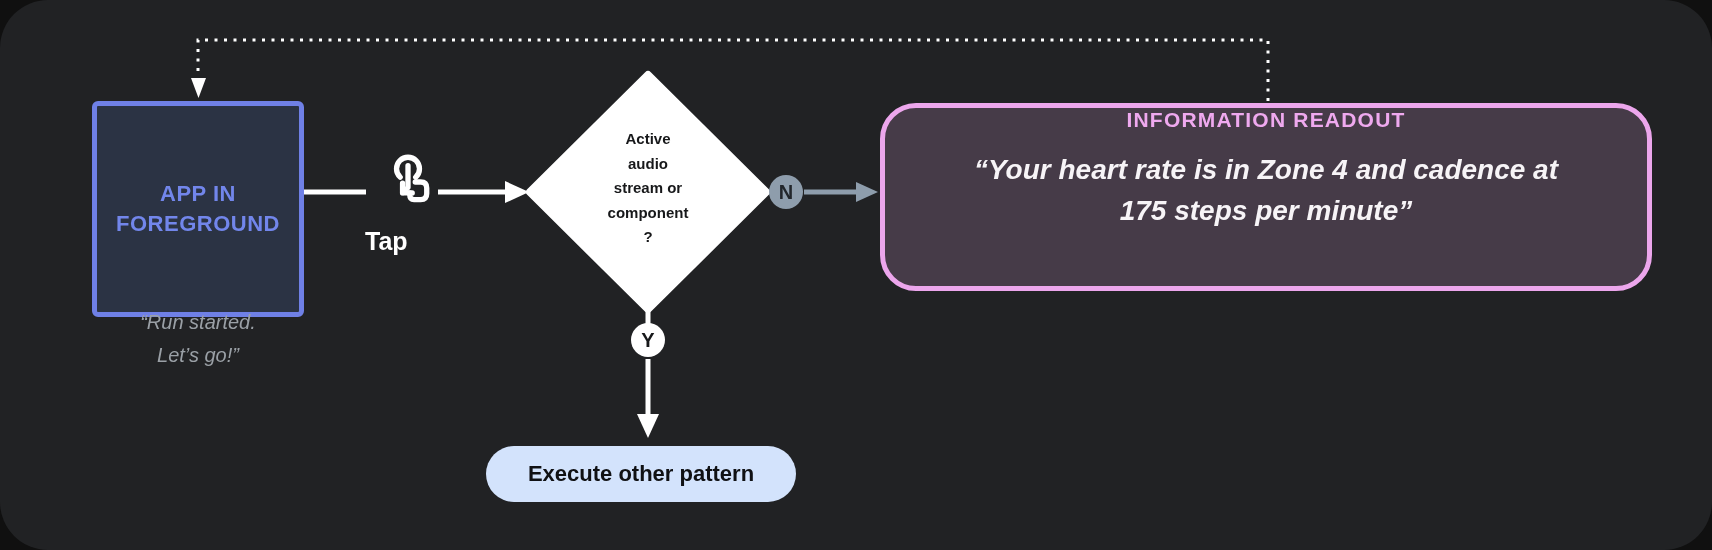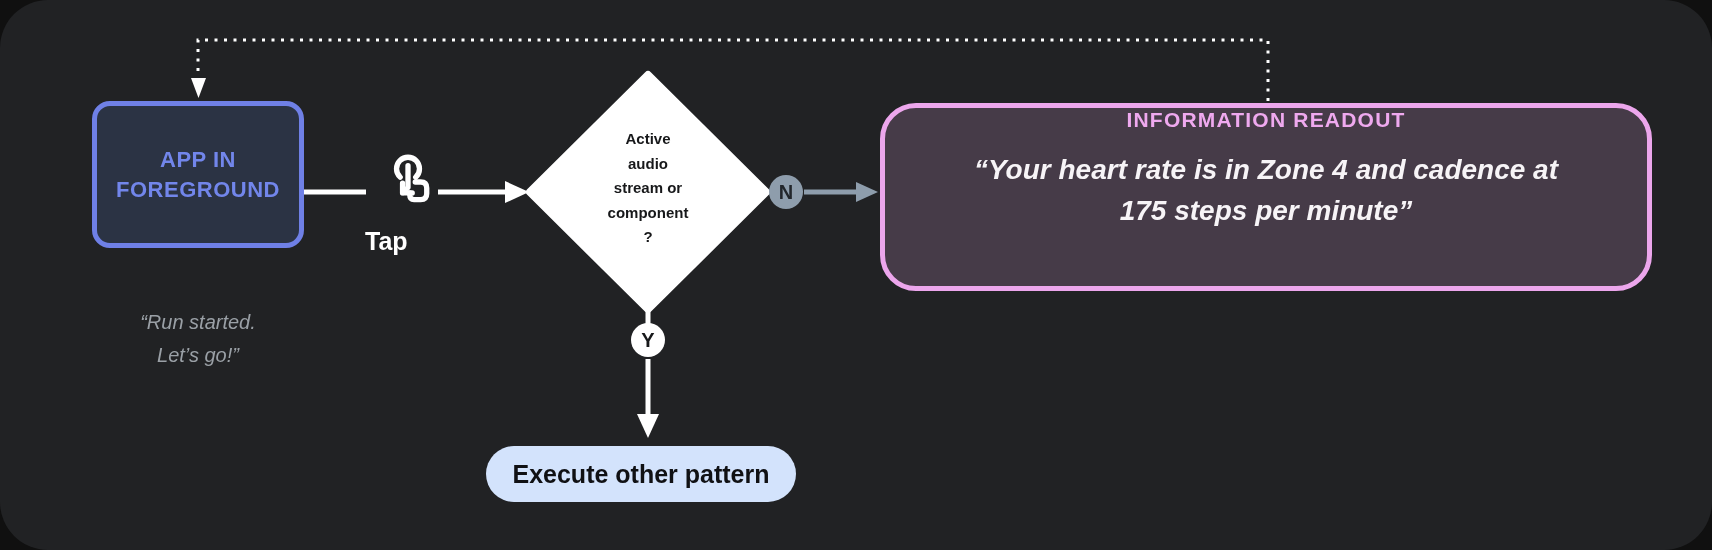--- a/index.html
+++ b/index.html
@@ -9,24 +9,24 @@
     background:#212224;
     border-radius:48px;
     overflow:hidden;
     font-family:"Liberation Sans", sans-serif;
   }
   .canvas *{box-sizing:border-box;}
   .abs{position:absolute;}
   svg.wires{position:absolute;left:0;top:0;width:1712px;height:550px;pointer-events:none;}
 
   .app-node{
-    left:92px;top:101px;width:212px;height:147px;
+    left:92px;top:101px;width:212px;height:216px;
     background:#2B3344;
     border:5px solid #6F80E6;
-    border-radius:18px;
+    border-radius:6px;
     display:flex;align-items:center;justify-content:center;
   }
   .app-node .label{
     color:#7286EB;font-weight:bold;font-size:22px;line-height:30px;
     letter-spacing:.5px;text-align:center;white-space:pre-line;
   }
   .app-quote{
     left:68px;top:306px;width:260px;
     color:#9AA0A6;font-style:italic;font-size:20px;line-height:33px;
     text-align:center;white-space:pre-line;
@@ -59,21 +59,21 @@
   }
   .readout .quote{
     margin-top:17px;
     color:#F7F4F7;font-weight:bold;font-style:italic;font-size:28px;line-height:41px;
     white-space:pre-line;
   }
   .execute-pill{
     left:486px;top:446px;width:310px;height:56px;
     background:#D3E3FC;border-radius:28px;
     display:flex;align-items:center;justify-content:center;
-    color:#101114;font-weight:bold;font-size:25px;white-space:nowrap;
+    color:#101114;font-weight:bold;font-size:22px;white-space:nowrap;
   }
   .tap-icon{left:379px;top:150px;}
 </style>
 </head>
 <body>
 
 <div class="canvas">
 
   <svg class="wires" viewBox="0 0 1712 550">
 

